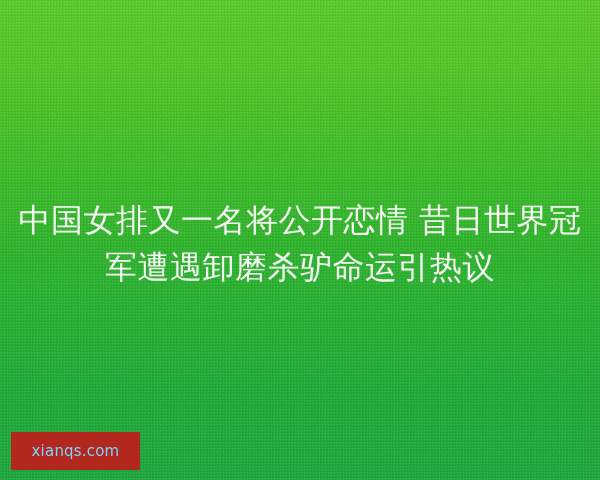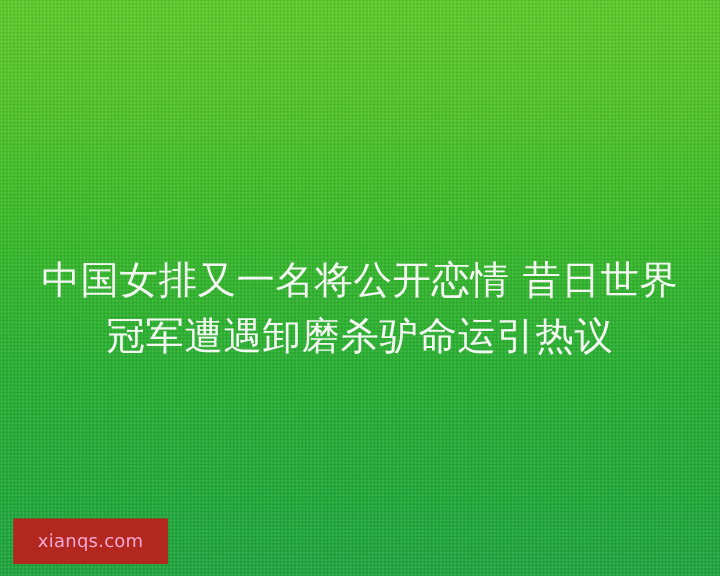--- a/index.html
+++ b/index.html
@@ -44,21 +44,21 @@
       radial-gradient(rgba(0,0,0,0.30) 0.5px, transparent 0.6px);
     background-size: 3px 3px, 3px 3px, 5px 5px, 7px 7px;
     background-position: 0 0, 1px 2px, 2px 1px, 3px 4px;
   }
 
   #headline {
     position: absolute;
     left: 0;
     right: 0;
     top: 197px;
-    margin: 13px;
+    margin: 0;
     padding: 0 18px;
     box-sizing: border-box;
     text-align: center;
     color: #f3f6f1;
     font-family: "DejaVu Sans", "Liberation Sans", sans-serif;
     font-size: 32px;
     line-height: 47px;
     font-weight: 400;
     letter-spacing: 0.5px;
     white-space: pre-wrap;
@@ -73,21 +73,21 @@
     background: #b2281f;
     display: flex;
     align-items: center;
     justify-content: center;
   }
 
   #watermark .wm-text {
     font-family: "DejaVu Sans", "Liberation Sans", sans-serif;
     font-size: 15px;
     line-height: 1;
-    color: #f9a8d4;
+    color: #7dd3fc;
     letter-spacing: 0.2px;
   }
 </style>
 </head>
 <body>
 
 <div id="poster">
 
   <div id="grain"></div>
 

